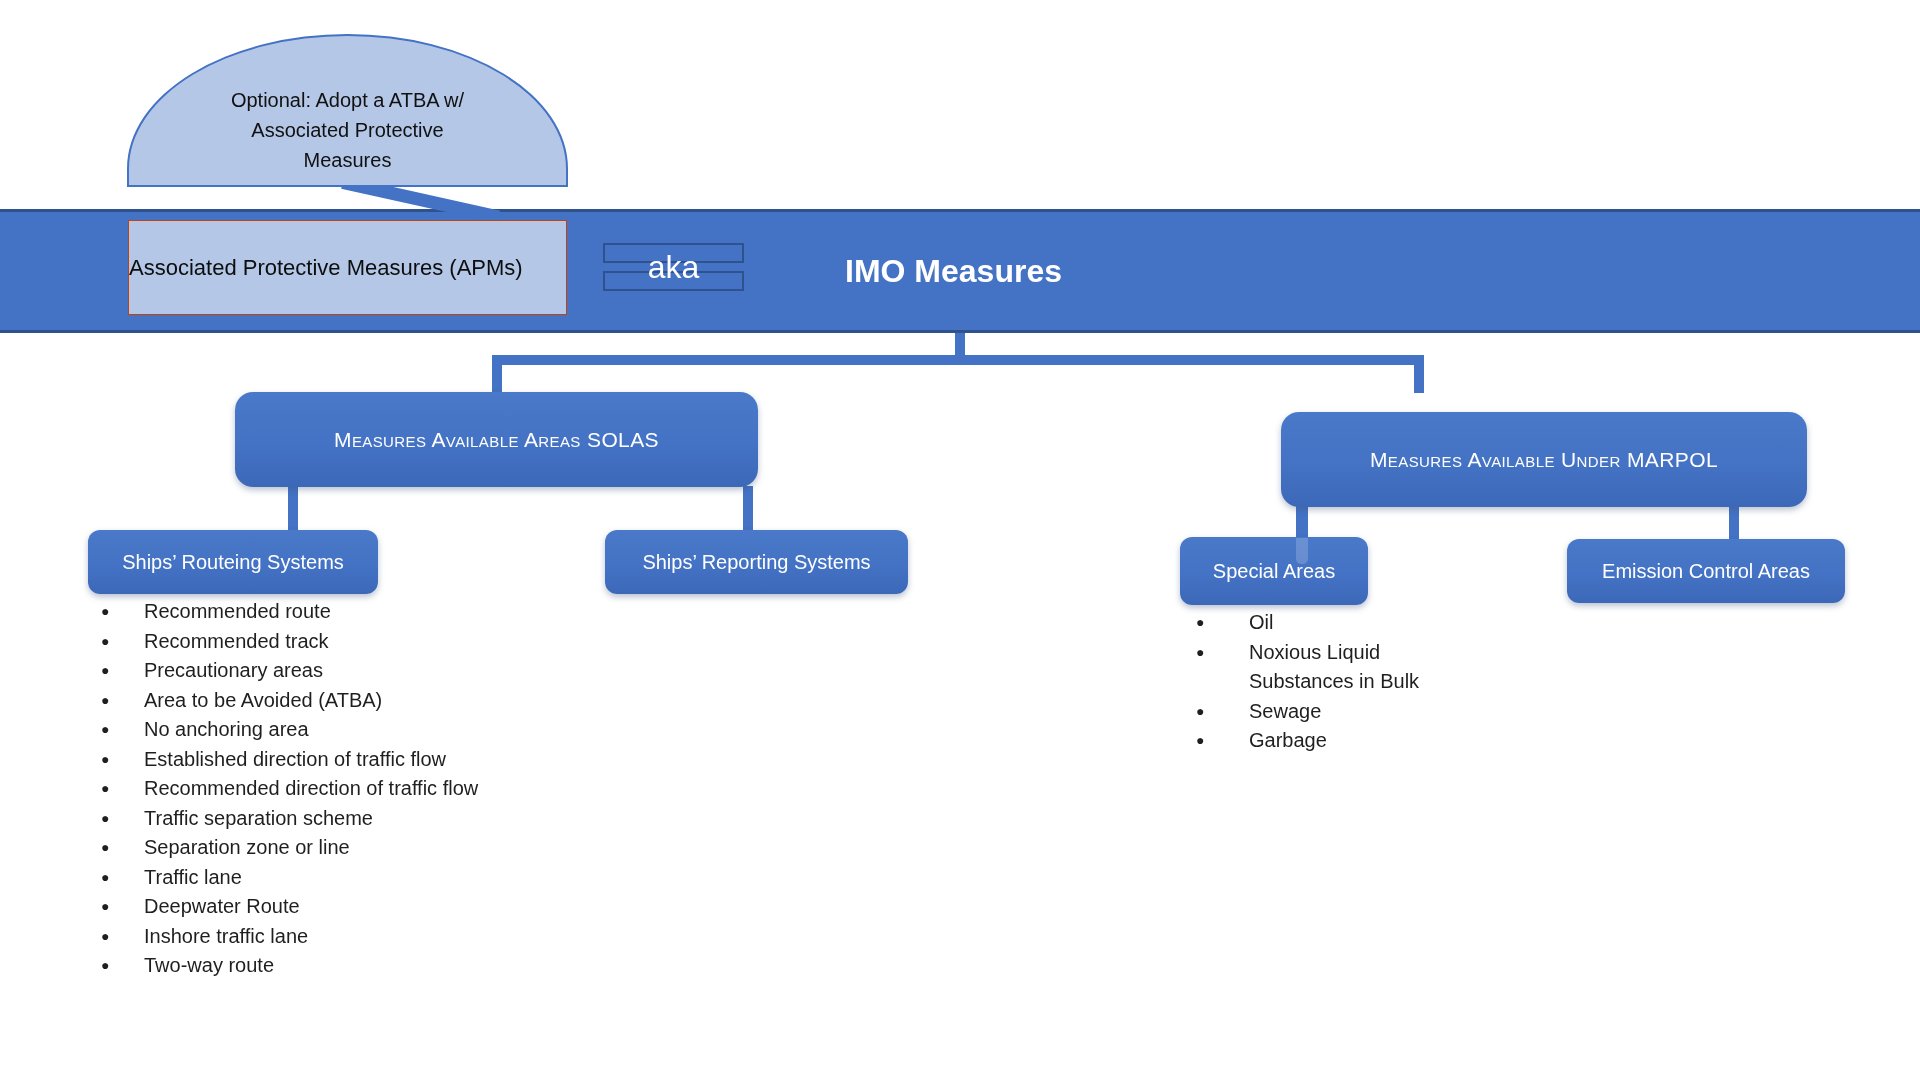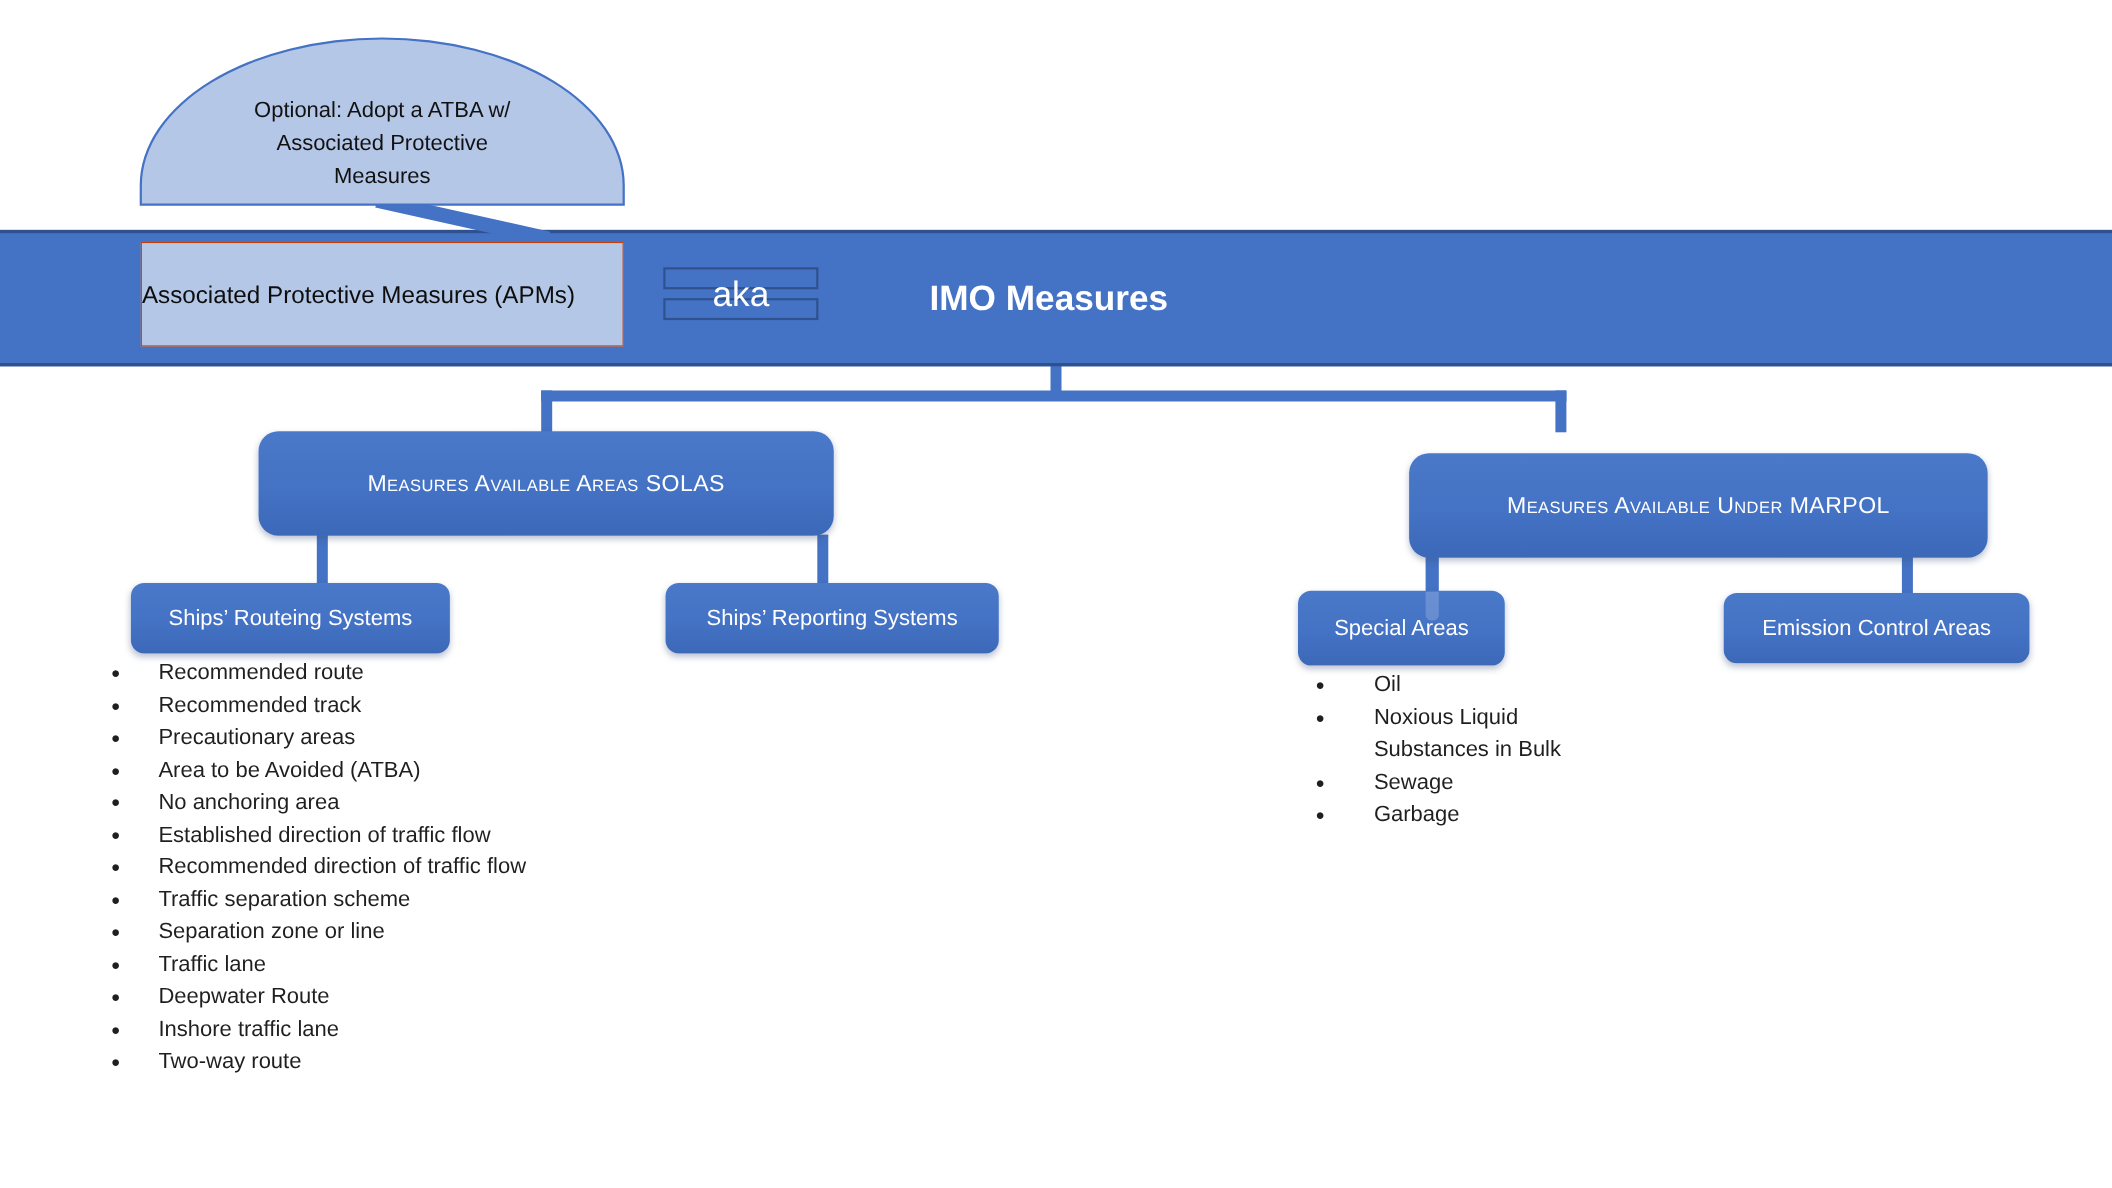--- a/index.html
+++ b/index.html
@@ -55,21 +55,21 @@
   .conn.v-eca{left:1729px;top:486px;width:10px;height:55px;}
 
   
   .node{position:absolute;background:linear-gradient(180deg,#4a79c9 0%,#4472c4 55%,#3c68b8 100%);
     color:#fff;display:flex;align-items:center;justify-content:center;
     box-shadow:0 3px 6px rgba(60,80,120,0.35);text-align:center;z-index:2;}
   .node.lvl1{border-radius:18px;font-size:21px;font-variant:small-caps;letter-spacing:.4px;}
   .node.solas{left:235px;top:392px;width:523px;height:95px;}
   .node.marpol{left:1281px;top:392px;width:526px;height:95px;margin-top:20px;}
   .node.lvl2{border-radius:12px;font-size:20px;}
-  .node.routeing{left:88px;top:530px;width:290px;height:64px;margin-left:31px;}
+  .node.routeing{left:88px;top:530px;width:290px;height:64px;}
   .node.reporting{left:605px;top:530px;width:303px;height:64px;}
   .node.special{left:1180px;top:537px;width:188px;height:68px;}
   .node.eca{left:1567px;top:539px;width:278px;height:64px;}
 
   
   ul.bullets{position:absolute;list-style:none;color:var(--ink);font-size:20px;}
   ul.bullets li{position:relative;line-height:29.5px;}
   ul.bullets li::before{content:"\25CF";position:absolute;left:6px;top:0;font-size:14px;}
   ul.bullets.left{left:95px;top:597px;width:470px;}
   ul.bullets.left li{padding-left:49px;}

